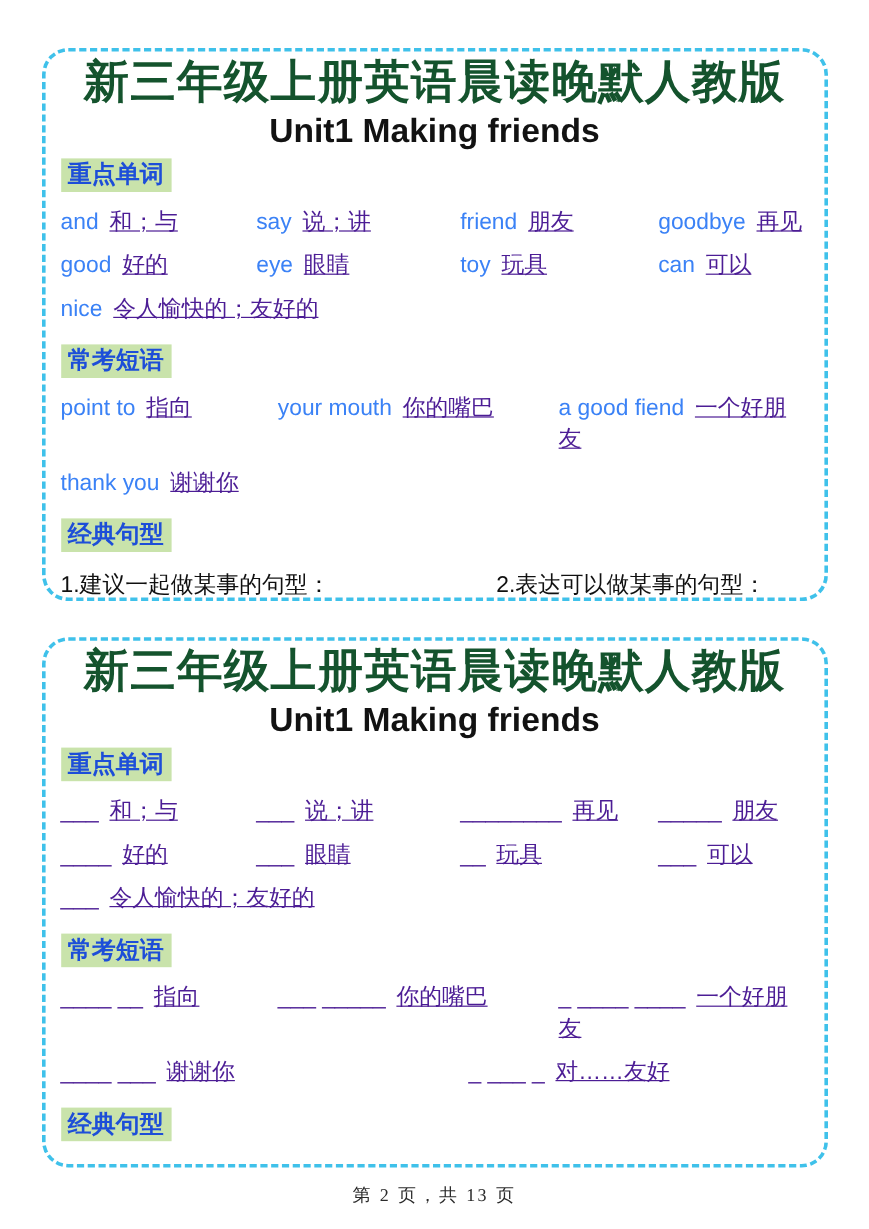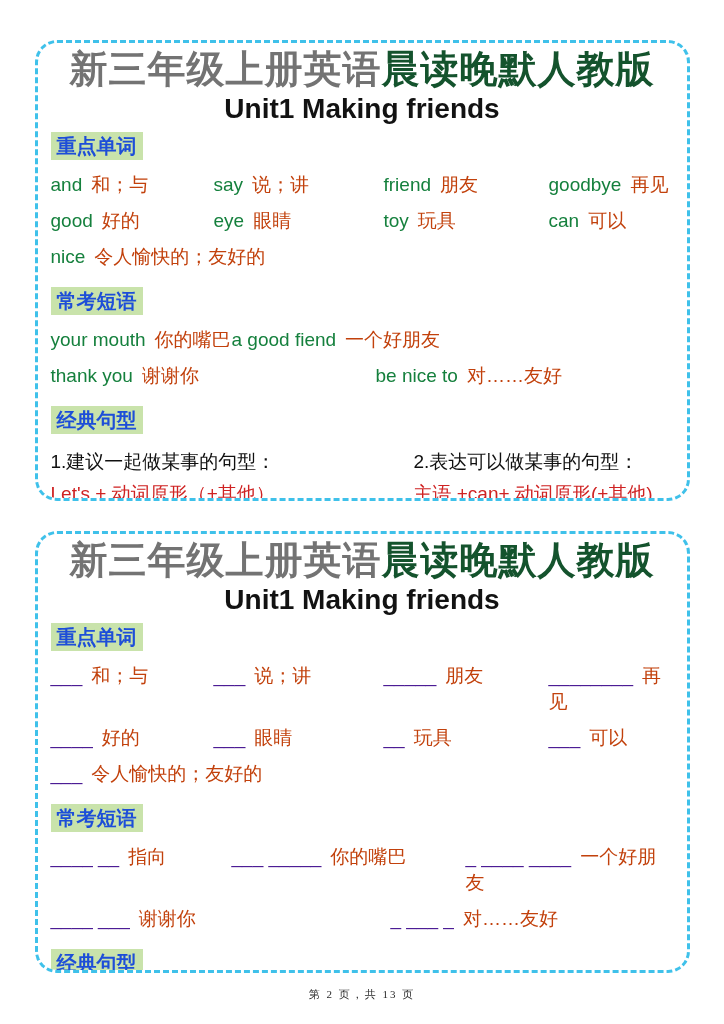--- a/index.html
+++ b/index.html
@@ -13,47 +13,47 @@
     border:3px dashed #3fc1ea;border-radius:22px;
     padding:4px 13px 8px 13px;overflow:hidden;
   }
   .card-filled{margin-top:40px;height:461px;}
   .card-blank{margin-top:30px;height:442px;}
   .title{
     text-align:center;font-weight:bold;font-size:38px;line-height:1.18;
     font-family:"Liberation Serif","DejaVu Serif",serif;
     letter-spacing:1px;white-space:nowrap;
   }
-  .title .black{color:#737373;margin-top:46px;}
+  .title .black{color:#14532d;margin-top:46px;}
   .title .red{color:#14532d;}
   .subtitle{
     text-align:center;font-weight:bold;font-size:28px;color:#121212;
     margin-top:1px;line-height:1.15;
   }
   .section-label{
     display:inline-block;background:#c9e3ab;color:#1d4ed8;
     font-weight:bold;font-size:20px;line-height:1.3;
     padding:1px 6px;margin:7px 0 2px 0;
     font-family:"Liberation Serif","DejaVu Serif",serif;
   }
   .row{display:grid;font-size:19px;margin:10px 0;align-items:baseline;}
   .words-row{grid-template-columns:163px 170px 165px 1fr;}
   .words-row-single{grid-template-columns:1fr;}
   .phrase-row-1{grid-template-columns:181px 234px 1fr;}
   .phrase-row-2{grid-template-columns:325px 1fr;}
   .blank-phrase-row-2{grid-template-columns:340px 1fr;}
-  .en{color:#15803d;margin-right:9px;}
-  .cn{color:#c2410c;}
+  .en{color:#3b82f6;margin-right:9px;}
+  .cn{color:#4c1d95;text-decoration:underline;}
   .blank{color:#4c1d95;letter-spacing:0px;margin-right:9px;}
   .patterns{display:grid;grid-template-columns:363px 1fr;font-size:19px;margin-top:8px;}
   .patterns .line{margin:3px 0;line-height:1.55;white-space:nowrap;}
   .p-head{color:#101010;}
   .p-formula{color:#cf2222;}
   .footer{
-    text-align:center;margin-top:14px;font-size:11px;color:#2b2b2b;
+    text-align:center;margin-top:14px;font-size:15px;color:#2b2b2b;
     font-family:"Liberation Serif","DejaVu Serif",serif;letter-spacing:2px;
   }
 </style>
 </head>
 <body>
 
 <section class="card card-filled">
   <div class="title">
     <span class="black">新三年级上册英语</span><span class="red">晨读晚默人教版</span>
   </div>
@@ -73,26 +73,26 @@
     <span><span class="en">toy</span><span class="cn">玩具</span></span>
     <span><span class="en">can</span><span class="cn">可以</span></span>
   </div>
   <div class="row words-row-single">
     <span><span class="en">nice</span><span class="cn">令人愉快的；友好的</span></span>
   </div>
 
   <div><span class="section-label">常考短语</span></div>
 
   <div class="row phrase-row-1">
+    <span><span class="en">point to</span><span class="cn">指向</span></span>
     <span><span class="en">your mouth</span><span class="cn">你的嘴巴</span></span>
     <span><span class="en">a good fiend</span><span class="cn">一个好朋友</span></span>
   </div>
   <div class="row phrase-row-2">
     <span><span class="en">thank you</span><span class="cn">谢谢你</span></span>
-    <span><span class="en">be nice to</span><span class="cn">对……友好</span></span>
   </div>
 
   <div><span class="section-label">经典句型</span></div>
 
   <div class="patterns">
     <div>
       <div class="line p-head">1.建议一起做某事的句型：</div>
       <div class="line p-formula">Let's + 动词原形（+其他）。</div>
 
     </div>
@@ -108,22 +108,22 @@
   <div class="title">
     <span class="black">新三年级上册英语</span><span class="red">晨读晚默人教版</span>
   </div>
   <div class="subtitle">Unit1 Making friends</div>
 
   <div><span class="section-label">重点单词</span></div>
 
   <div class="row words-row">
     <span><span class="blank">___</span><span class="cn">和；与</span></span>
     <span><span class="blank">___</span><span class="cn">说；讲</span></span>
+    <span><span class="blank">________</span><span class="cn">再见</span></span>
     <span><span class="blank">_____</span><span class="cn">朋友</span></span>
-    <span><span class="blank">________</span><span class="cn">再见</span></span>
   </div>
   <div class="row words-row">
     <span><span class="blank">____</span><span class="cn">好的</span></span>
     <span><span class="blank">___</span><span class="cn">眼睛</span></span>
     <span><span class="blank">__</span><span class="cn">玩具</span></span>
     <span><span class="blank">___</span><span class="cn">可以</span></span>
   </div>
   <div class="row words-row-single">
     <span><span class="blank">___</span><span class="cn">令人愉快的；友好的</span></span>
   </div>

